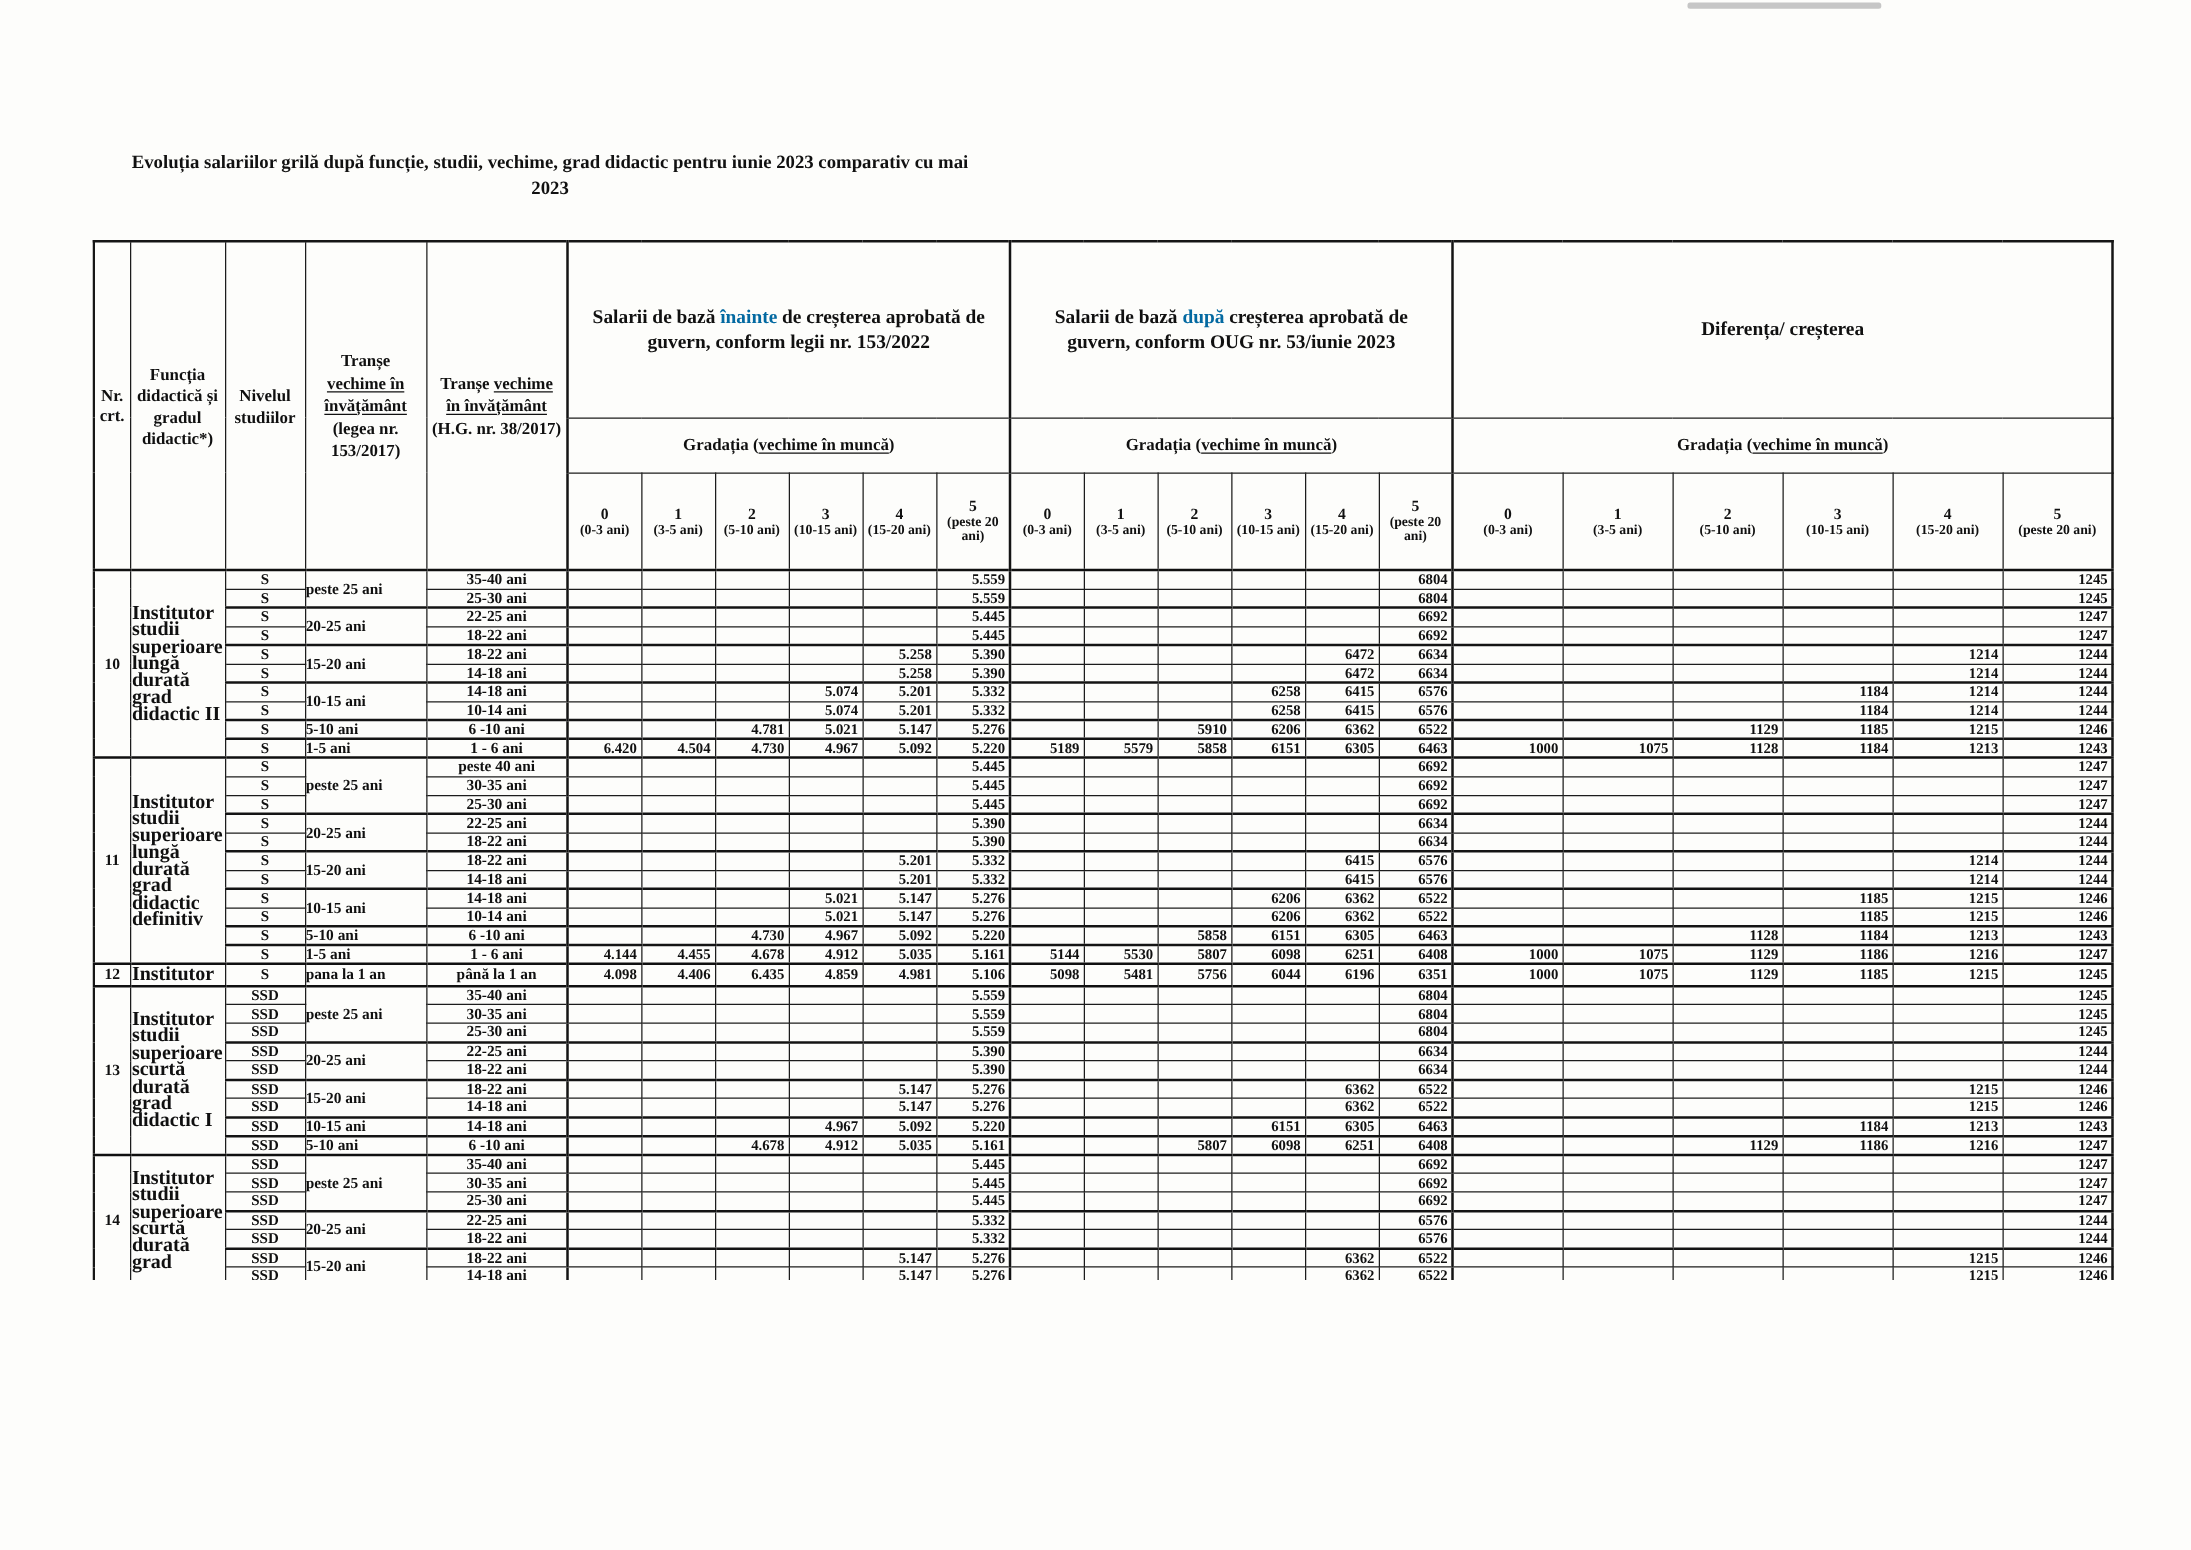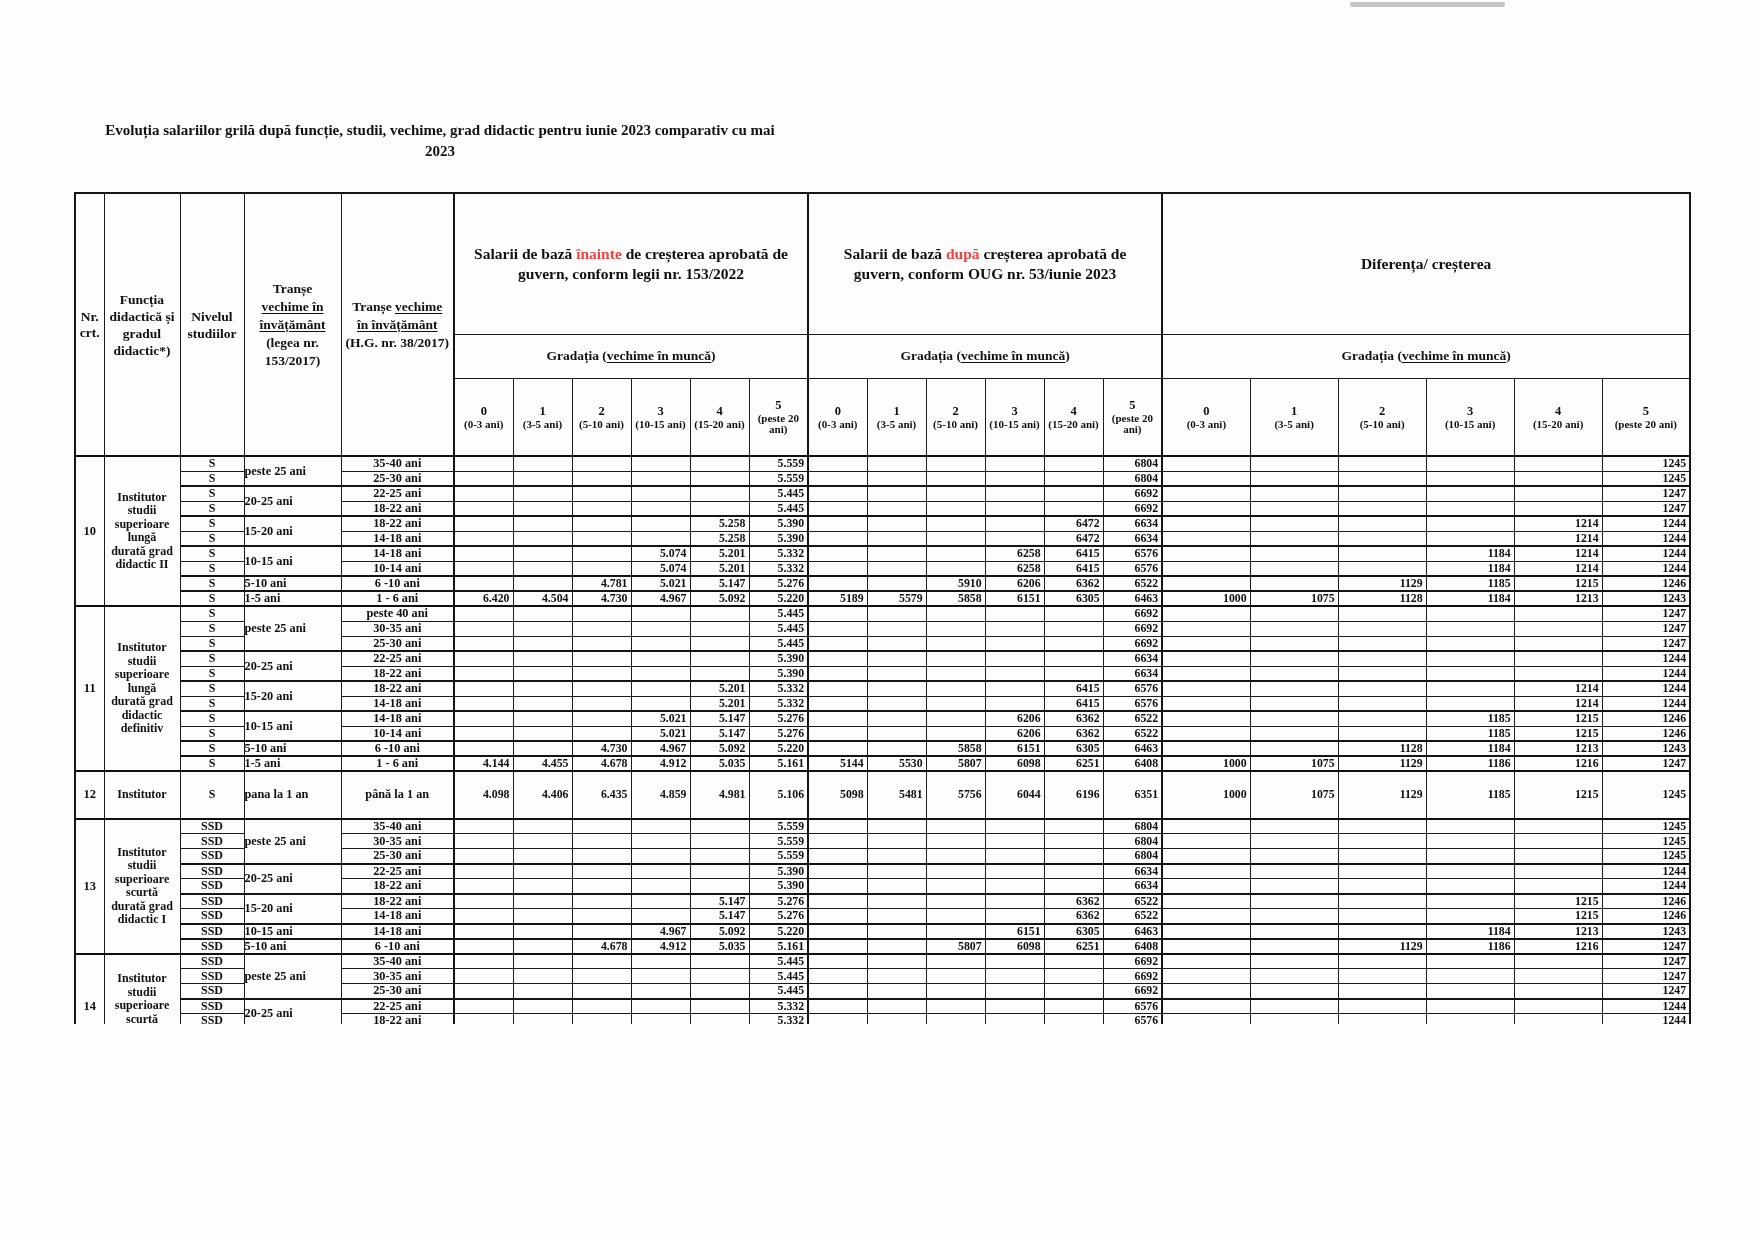--- a/index.html
+++ b/index.html
@@ -30,31 +30,31 @@
     overflow:hidden;
   }
   
   tr.h-r1{height:141px;} tr.h-r2{height:44px;} tr.h-r3{height:78px;}
   th{vertical-align:middle; text-align:center;}
   .th-nr{font-size:13.5px; line-height:16px; white-space:pre-line;}
   .th-fn,.th-lvl{font-size:13.5px; line-height:17px; padding:0 2px;}
   .th-legea,.th-hg{font-size:13.5px; line-height:18px; padding:0 4px;}
   .ul{text-decoration:underline; text-underline-offset:2px;}
   .th-sec{font-size:15.5px; line-height:20px; padding:0 14px;}
-  .red{color:#ef4444;}
+  .red{color:#0369a1;}
   .th-grad{font-size:13.5px; line-height:16px;}
   .grad-col .gnum{font-size:12.5px; line-height:15px;}
   .grad-col .grange{font-size:11px; line-height:11.5px; padding:0 1px;}
   
   .sec-start{border-left:2.4px solid #141414;}
   
   tbody tr{height:15px;}
   tbody td{font-size:11.8px; line-height:13px; vertical-align:middle;}
   td.nr-cell{text-align:center; font-size:12.5px;}
-  td.fn-cell{text-align:center; font-size:12px; padding:16px 1px;}
+  td.fn-cell{font-size:16px; padding:1px 1px;}
   td.fn-cell div{line-height:13.5px;}
   td.lvl-cell{text-align:center; font-size:12px;}
   td.legea-cell{text-align:left; font-size:12.3px;}
   td.hg-cell{text-align:center; font-size:12.3px;}
   td.num{text-align:right; padding-right:3px; font-size:11.8px;}
   tr.tranche-start td{border-top:2px solid #141414;}
   tr.group-start td{border-top:2.5px solid #101010;}
 </style>
 </head>
 <body>

